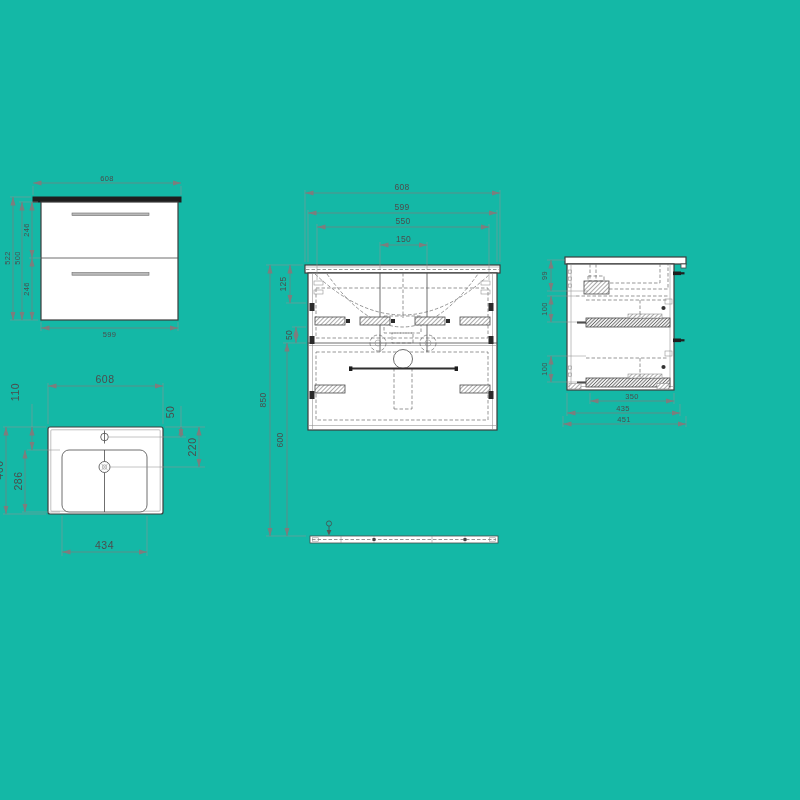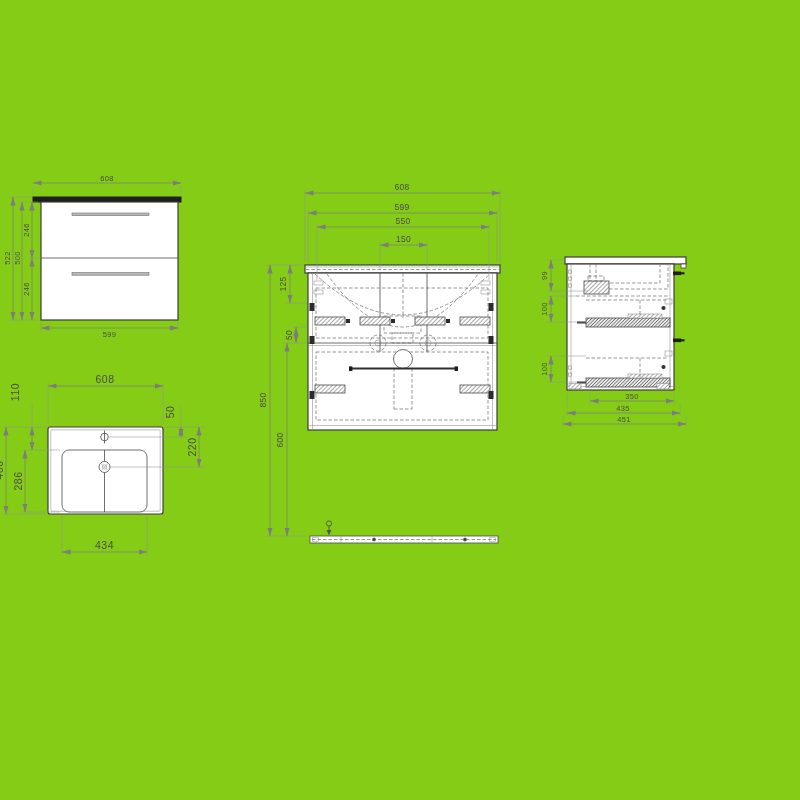--- a/index.html
+++ b/index.html
@@ -1,16 +1,16 @@
 <!DOCTYPE html>
 <html><head>
 <meta charset="utf-8">
 <style>
   html,body{margin:0;padding:0;background:#ffffff;}
-  .canvas{position:relative;width:800px;height:800px;background:#84cc16;overflow:hidden;
+  .canvas{position:relative;width:800px;height:800px;background:#14b8a6;overflow:hidden;
           font-family:"Liberation Sans",sans-serif;}
   svg text{fill:#4c4c4c;font-family:"Liberation Sans",sans-serif;text-anchor:middle;}
   .t-sm{font-size:7.5px;letter-spacing:.3px;}
   .t-md{font-size:8.5px;letter-spacing:.3px;}
   .t-lg{font-size:10.5px;letter-spacing:.5px;}
   .o   {stroke:#3d3d3d;stroke-width:1.2;}
   .o2  {stroke:#4a4a4a;stroke-width:0.8;}
   .thin{stroke:#8b8b8b;stroke-width:0.55;}
   .dash{stroke:#6a6a6a;stroke-width:0.7;stroke-dasharray:3.5 2;}
   .dim {stroke:#7d7d7d;stroke-width:0.7;marker-start:url(#as);marker-end:url(#ae);}

